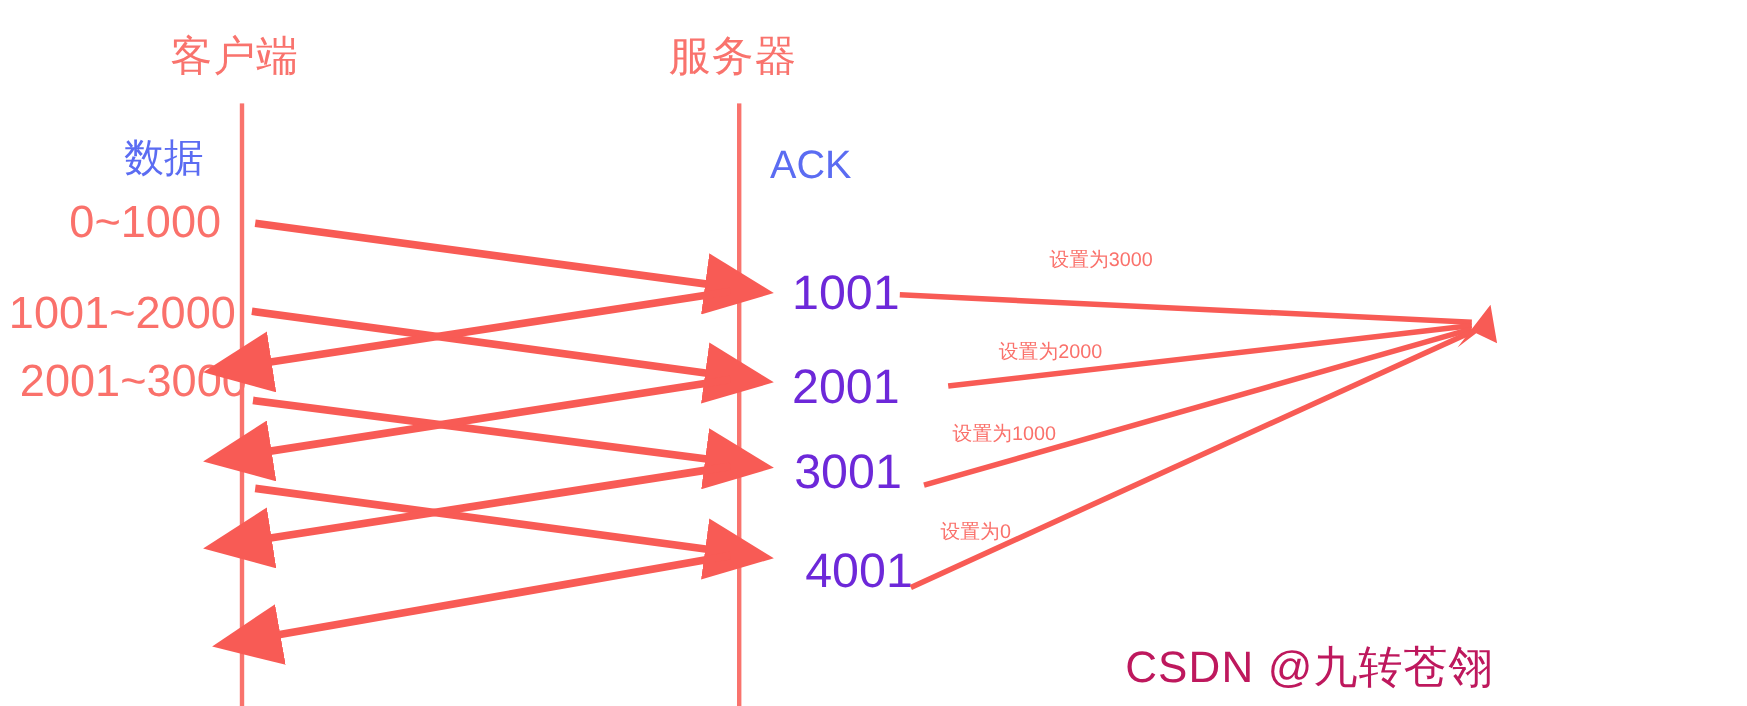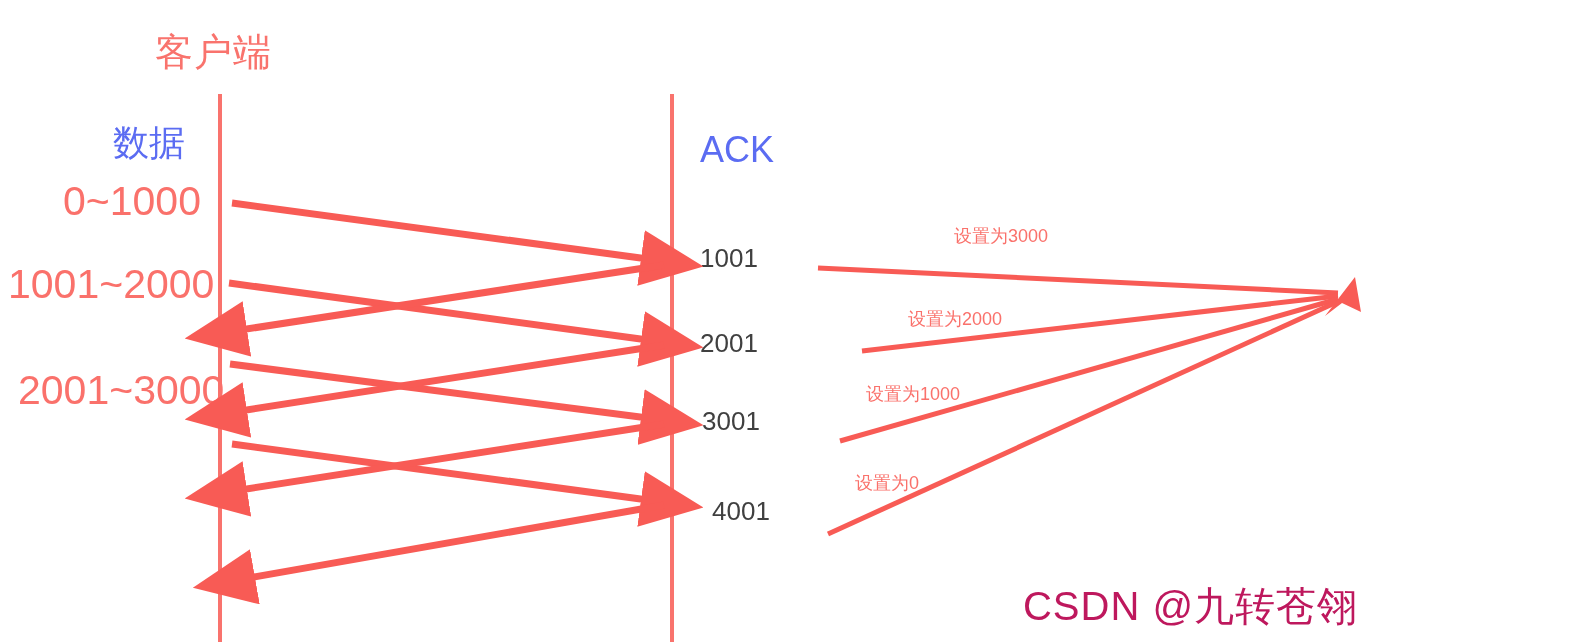--- a/index.html
+++ b/index.html
@@ -36,23 +36,24 @@
     position: absolute;
     width: 4px;
     background: #f9736d;
   }
   .seg-label {
     color: #fa716b;
     font-size: 41px;
     font-weight: 400;
   }
   .ack-label {
-    color: #404040;
-    font-size: 26px;
+    color: #6d28d9;
+    font-size: 44px;
     font-weight: 400;
+    margin-left: 20px;
   }
   .blue-label {
     color: #5b6cf2;
     font-size: 36px;
     font-weight: 400;
   }
   .anno-label {
     color: #fa716b;
     font-size: 18px;
     font-weight: 400;
@@ -90,30 +91,31 @@
     letter-spacing: 1px;
     font-family: "Liberation Sans", "DejaVu Sans", sans-serif;
   }
 </style>
 </head>
 <body>
 
 <div id="stage">
 
   <div class="txt lifeline-title" style="left:155px; top:33px;">客户端</div>
+  <div class="txt lifeline-title" style="left:608px; top:33px;">服务器</div>
 
   <div class="lifeline" style="left:218px; top:94px; height:548px;"></div>
   <div class="lifeline" style="left:670px; top:94px; height:548px;"></div>
 
   <div class="txt blue-label" style="left:113px; top:125px;">数据</div>
   <div class="txt blue-label" style="left:700px; top:132px;text-align:right;">ACK</div>
 
   <div class="txt seg-label" style="left:63px;  top:181px;">0~1000</div>
   <div class="txt seg-label" style="left:8px;   top:264px;">1001~2000</div>
-  <div class="txt seg-label" style="left:18px;  top:326px;margin-top:44px;">2001~3000</div>
+  <div class="txt seg-label" style="left:18px;  top:326px;">2001~3000</div>
 
   <div class="txt ack-label" style="left:700px; top:245px;">1001</div>
   <div class="txt ack-label" style="left:700px; top:330px;">2001</div>
   <div class="txt ack-label" style="left:702px; top:408px;">3001</div>
   <div class="txt ack-label" style="left:712px; top:498px;text-align:right;">4001</div>
 
   <div class="txt anno-label" style="left:954px; top:227px;">设置为3000</div>
   <div class="txt anno-label" style="left:908px; top:310px;">设置为2000</div>
   <div class="txt anno-label" style="left:866px; top:385px;">设置为1000</div>
   <div class="txt anno-label" style="left:855px; top:474px;">设置为0</div>

